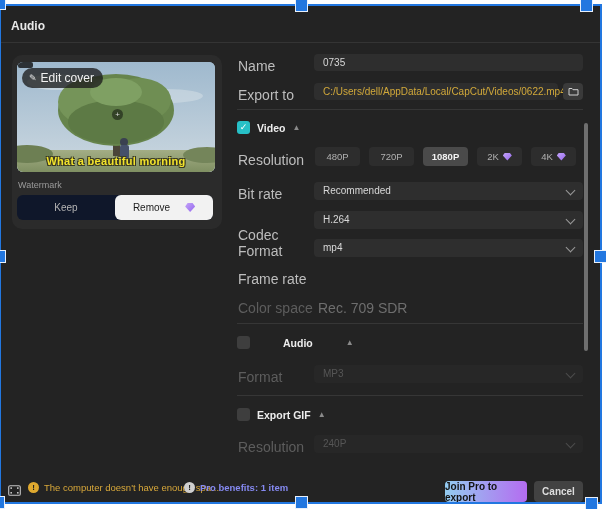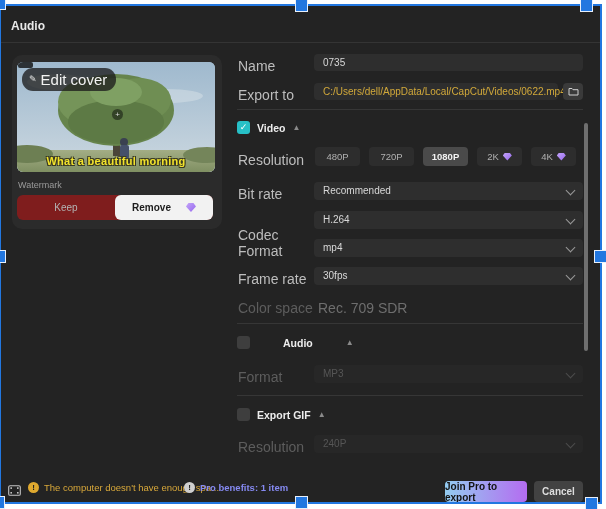--- a/index.html
+++ b/index.html
@@ -16,29 +16,29 @@
   .hdr-divider{position:absolute;left:0;top:37px;width:601px;height:1px;background:#343434;}
 
   
   .card{position:absolute;left:12px;top:50px;width:210px;height:174px;background:#2b2b2b;border-radius:10px;}
   .cover{position:absolute;left:5px;top:7px;width:198px;height:110px;border-radius:6px;overflow:hidden;background:#9db8cc;}
   .cover svg{display:block;}
   .cover-tag{position:absolute;left:1px;top:0;width:15px;height:6px;background:rgba(15,15,15,.8);border-radius:2px;}
   .edit-chip{position:absolute;left:5px;top:6px;display:flex;align-items:center;gap:4px;
     background:rgba(28,28,28,.78);border-radius:11px;padding:3px 9px 3px 7px;}
   .edit-chip .pencil{font-size:9px;color:#eaeaea;line-height:1;}
-  .edit-chip .lbl{font-size:15px;color:#f2f2f2;text-align:right;}
+  .edit-chip .lbl{font-size:12px;color:#f2f2f2;text-align:right;}
   .cover-caption{position:absolute;left:0;right:0;bottom:5px;text-align:center;font-size:11px;font-weight:bold;color:#f2e32c;
     text-shadow:-1px -1px 0 #3a3a22,1px -1px 0 #3a3a22,-1px 1px 0 #3a3a22,1px 1px 0 #3a3a22;letter-spacing:.3px;}
   .plus-dot{position:absolute;left:95px;top:47px;width:11px;height:11px;border-radius:50%;background:rgba(10,10,10,.5);
     color:#ddd;font-size:8px;line-height:11px;text-align:center;}
   .watermark-lbl{position:absolute;left:6px;top:125px;font-size:9px;color:#9a9a9a;}
-  .seg{position:absolute;left:5px;top:140px;width:196px;height:25px;background:#7f1d1d;border-radius:6px;display:flex;}
+  .seg{position:absolute;left:5px;top:140px;width:196px;height:25px;background:#0f172a;border-radius:6px;display:flex;}
   .seg-btn{flex:1;display:flex;align-items:center;justify-content:center;gap:5px;font-size:10px;color:#b3b3b3;border-radius:6px;cursor:pointer;}
-  .seg-btn.active{background:#f2f2f2;color:#1c1c1c;font-weight:bold;gap:15px;}
+  .seg-btn.active{background:#f2f2f2;color:#1c1c1c;font-weight:normal;gap:15px;}
 
   .gem{display:inline-block;width:10px;height:9px;background:linear-gradient(135deg,#c3a4f8,#9566ee);
     clip-path:polygon(25% 0,75% 0,100% 38%,50% 100%,0 38%);}
 
   
   .row-label{position:absolute;left:238px;font-size:14px;color:#bdbdbd;}
   .row-label.dim{color:#5d5d5d;}
   .section-head{position:absolute;left:237px;display:flex;align-items:center;gap:7px;}
   .checkbox{width:13px;height:13px;border-radius:3px;box-sizing:border-box;}
   .checkbox.checked{background:#27c0c7;color:#fff;font-size:9px;font-weight:bold;line-height:13px;text-align:center;}
@@ -195,24 +195,20 @@
       <span class="chev"></span>
     </div>
 
     <div class="row-label" style="top:238px;">Format</div>
     <div class="select" style="top:234px;">
       <span>mp4</span>
       <span class="chev"></span>
     </div>
 
     <div class="row-label" style="top:266px;">Frame rate</div>
-    <div class="select" style="top:262px;">
-      <span>30fps</span>
-      <span class="chev"></span>
-    </div>
 
     <div class="row-label dim" style="top:295px;">Color space</div>
     <div class="plain-value" style="top:295px;">Rec. 709 SDR</div>
 
     <div class="divider" style="top:318px;"></div>
 
     <div class="section-head" style="top:331px;gap:33px;">
       <span class="checkbox unchecked"></span>
       <span class="section-title">Audio</span>
       <span class="caret-up">▲</span>

